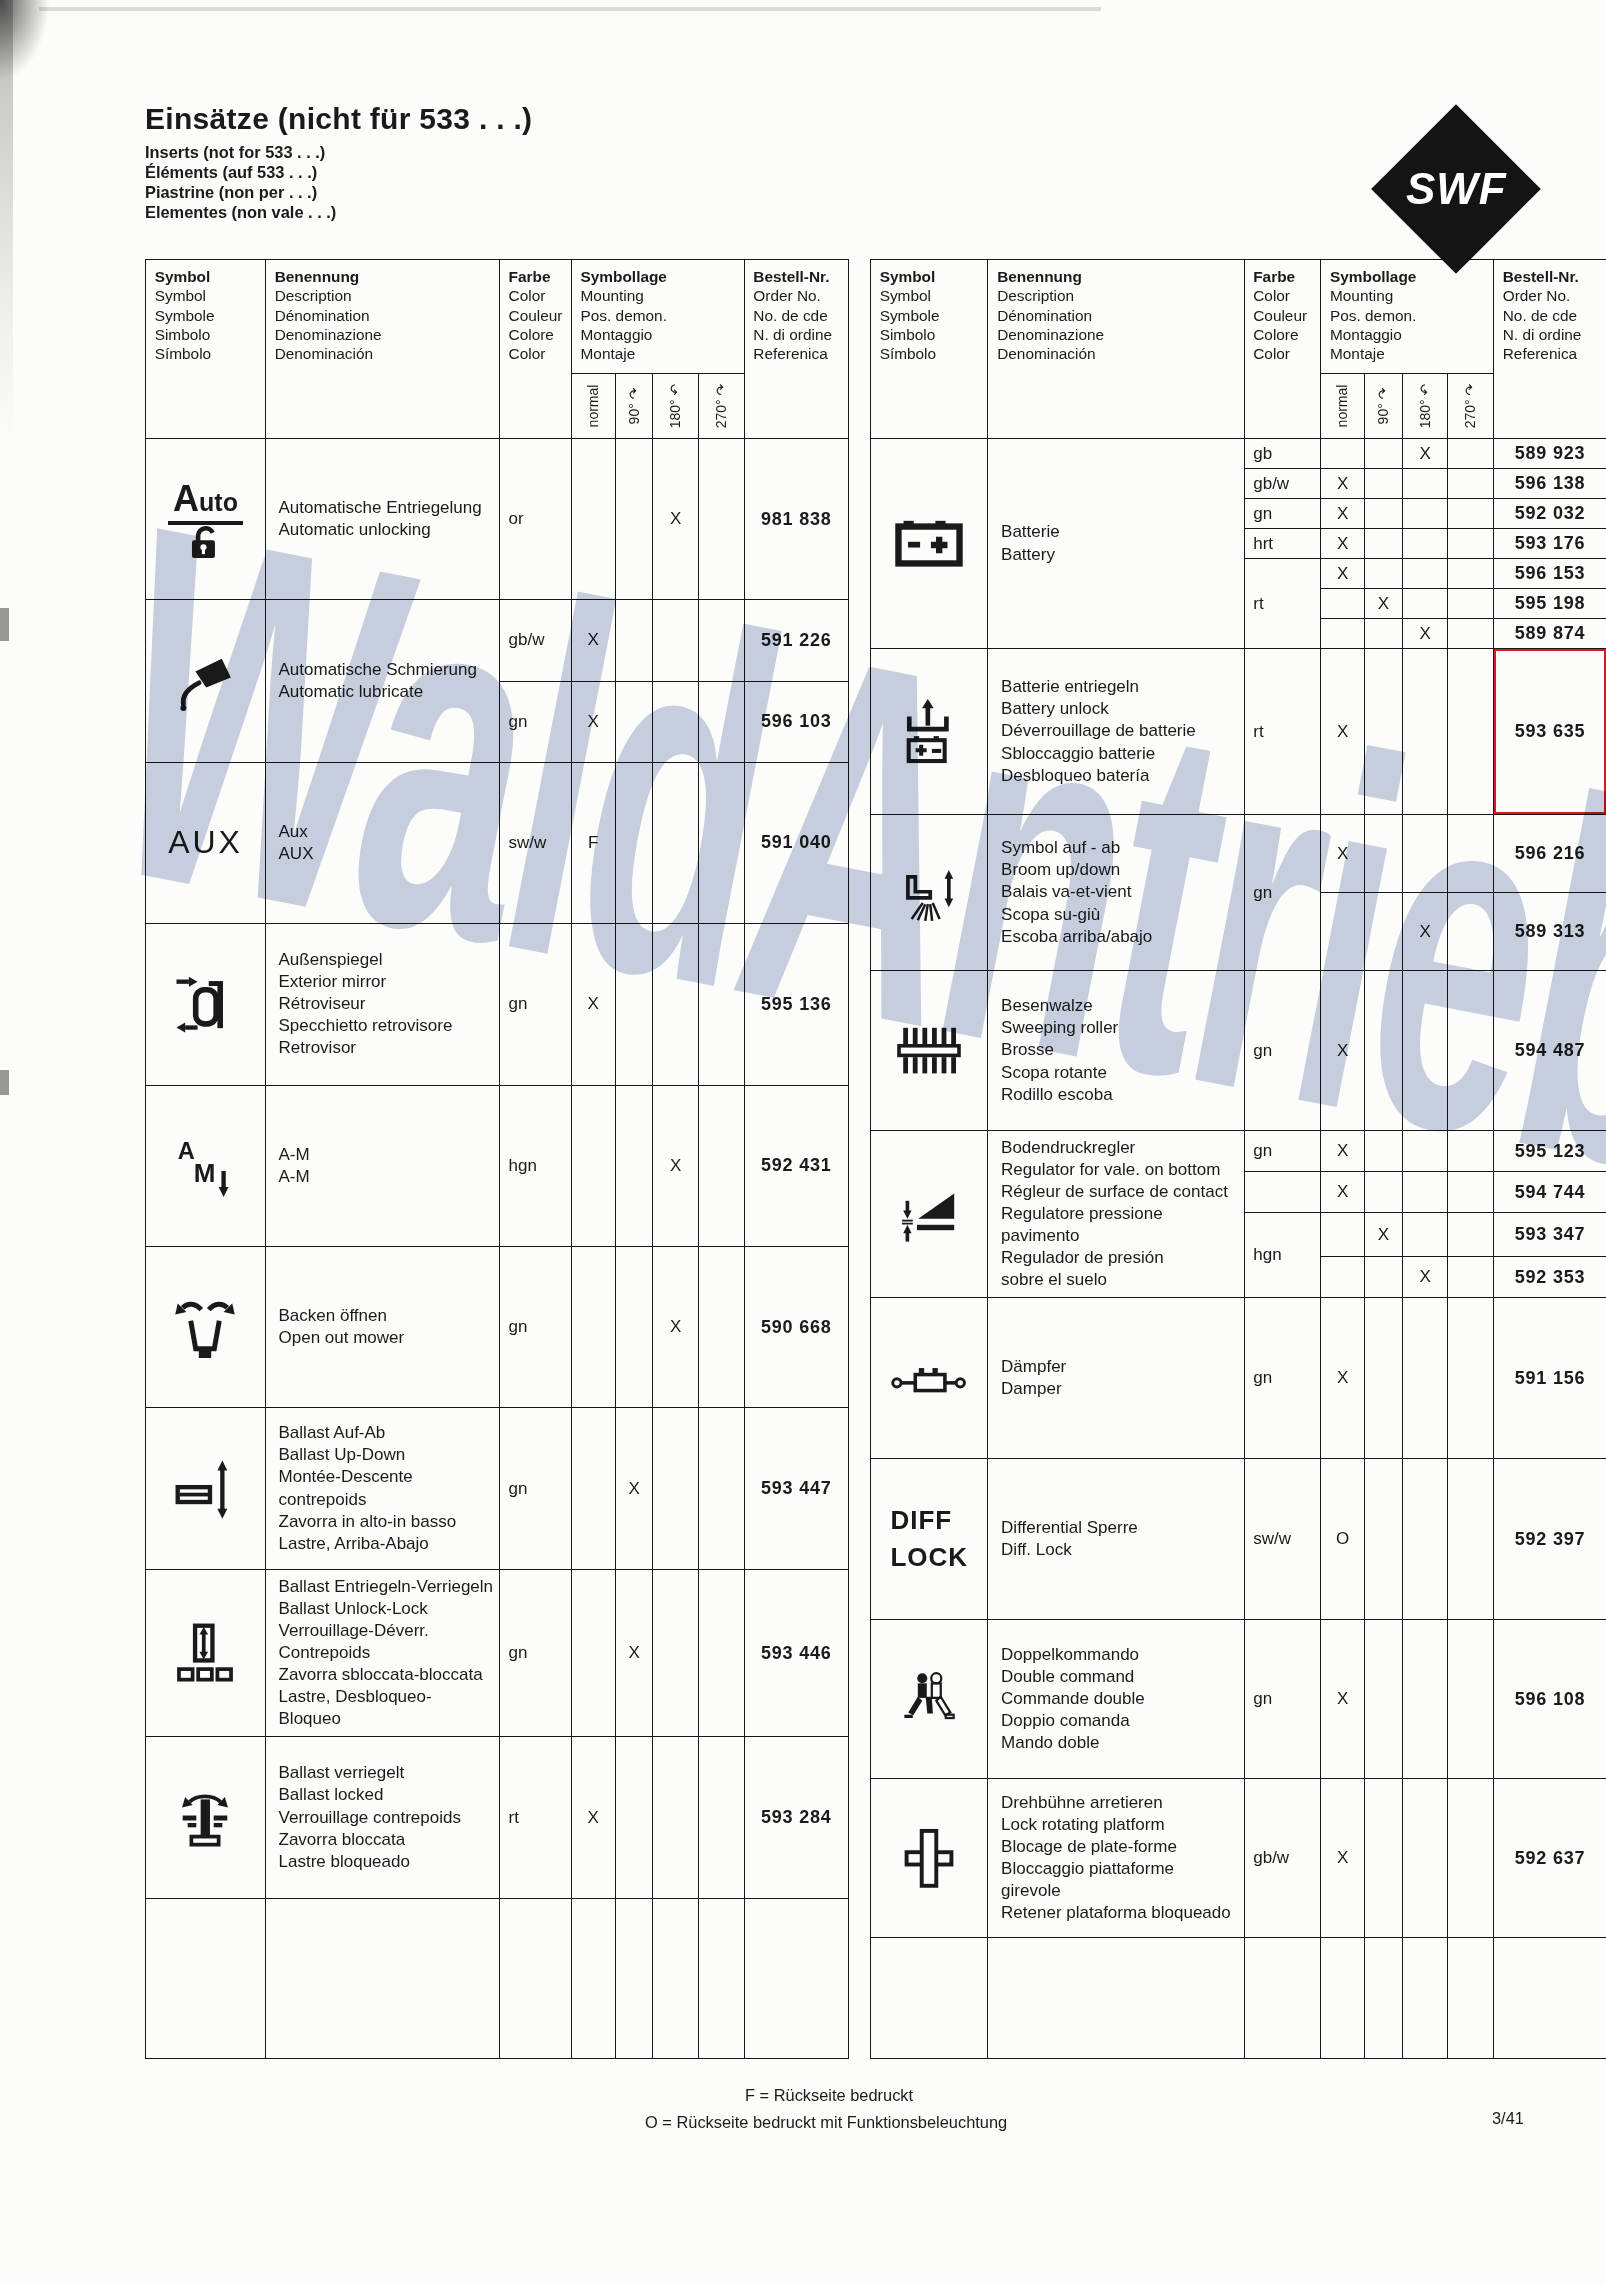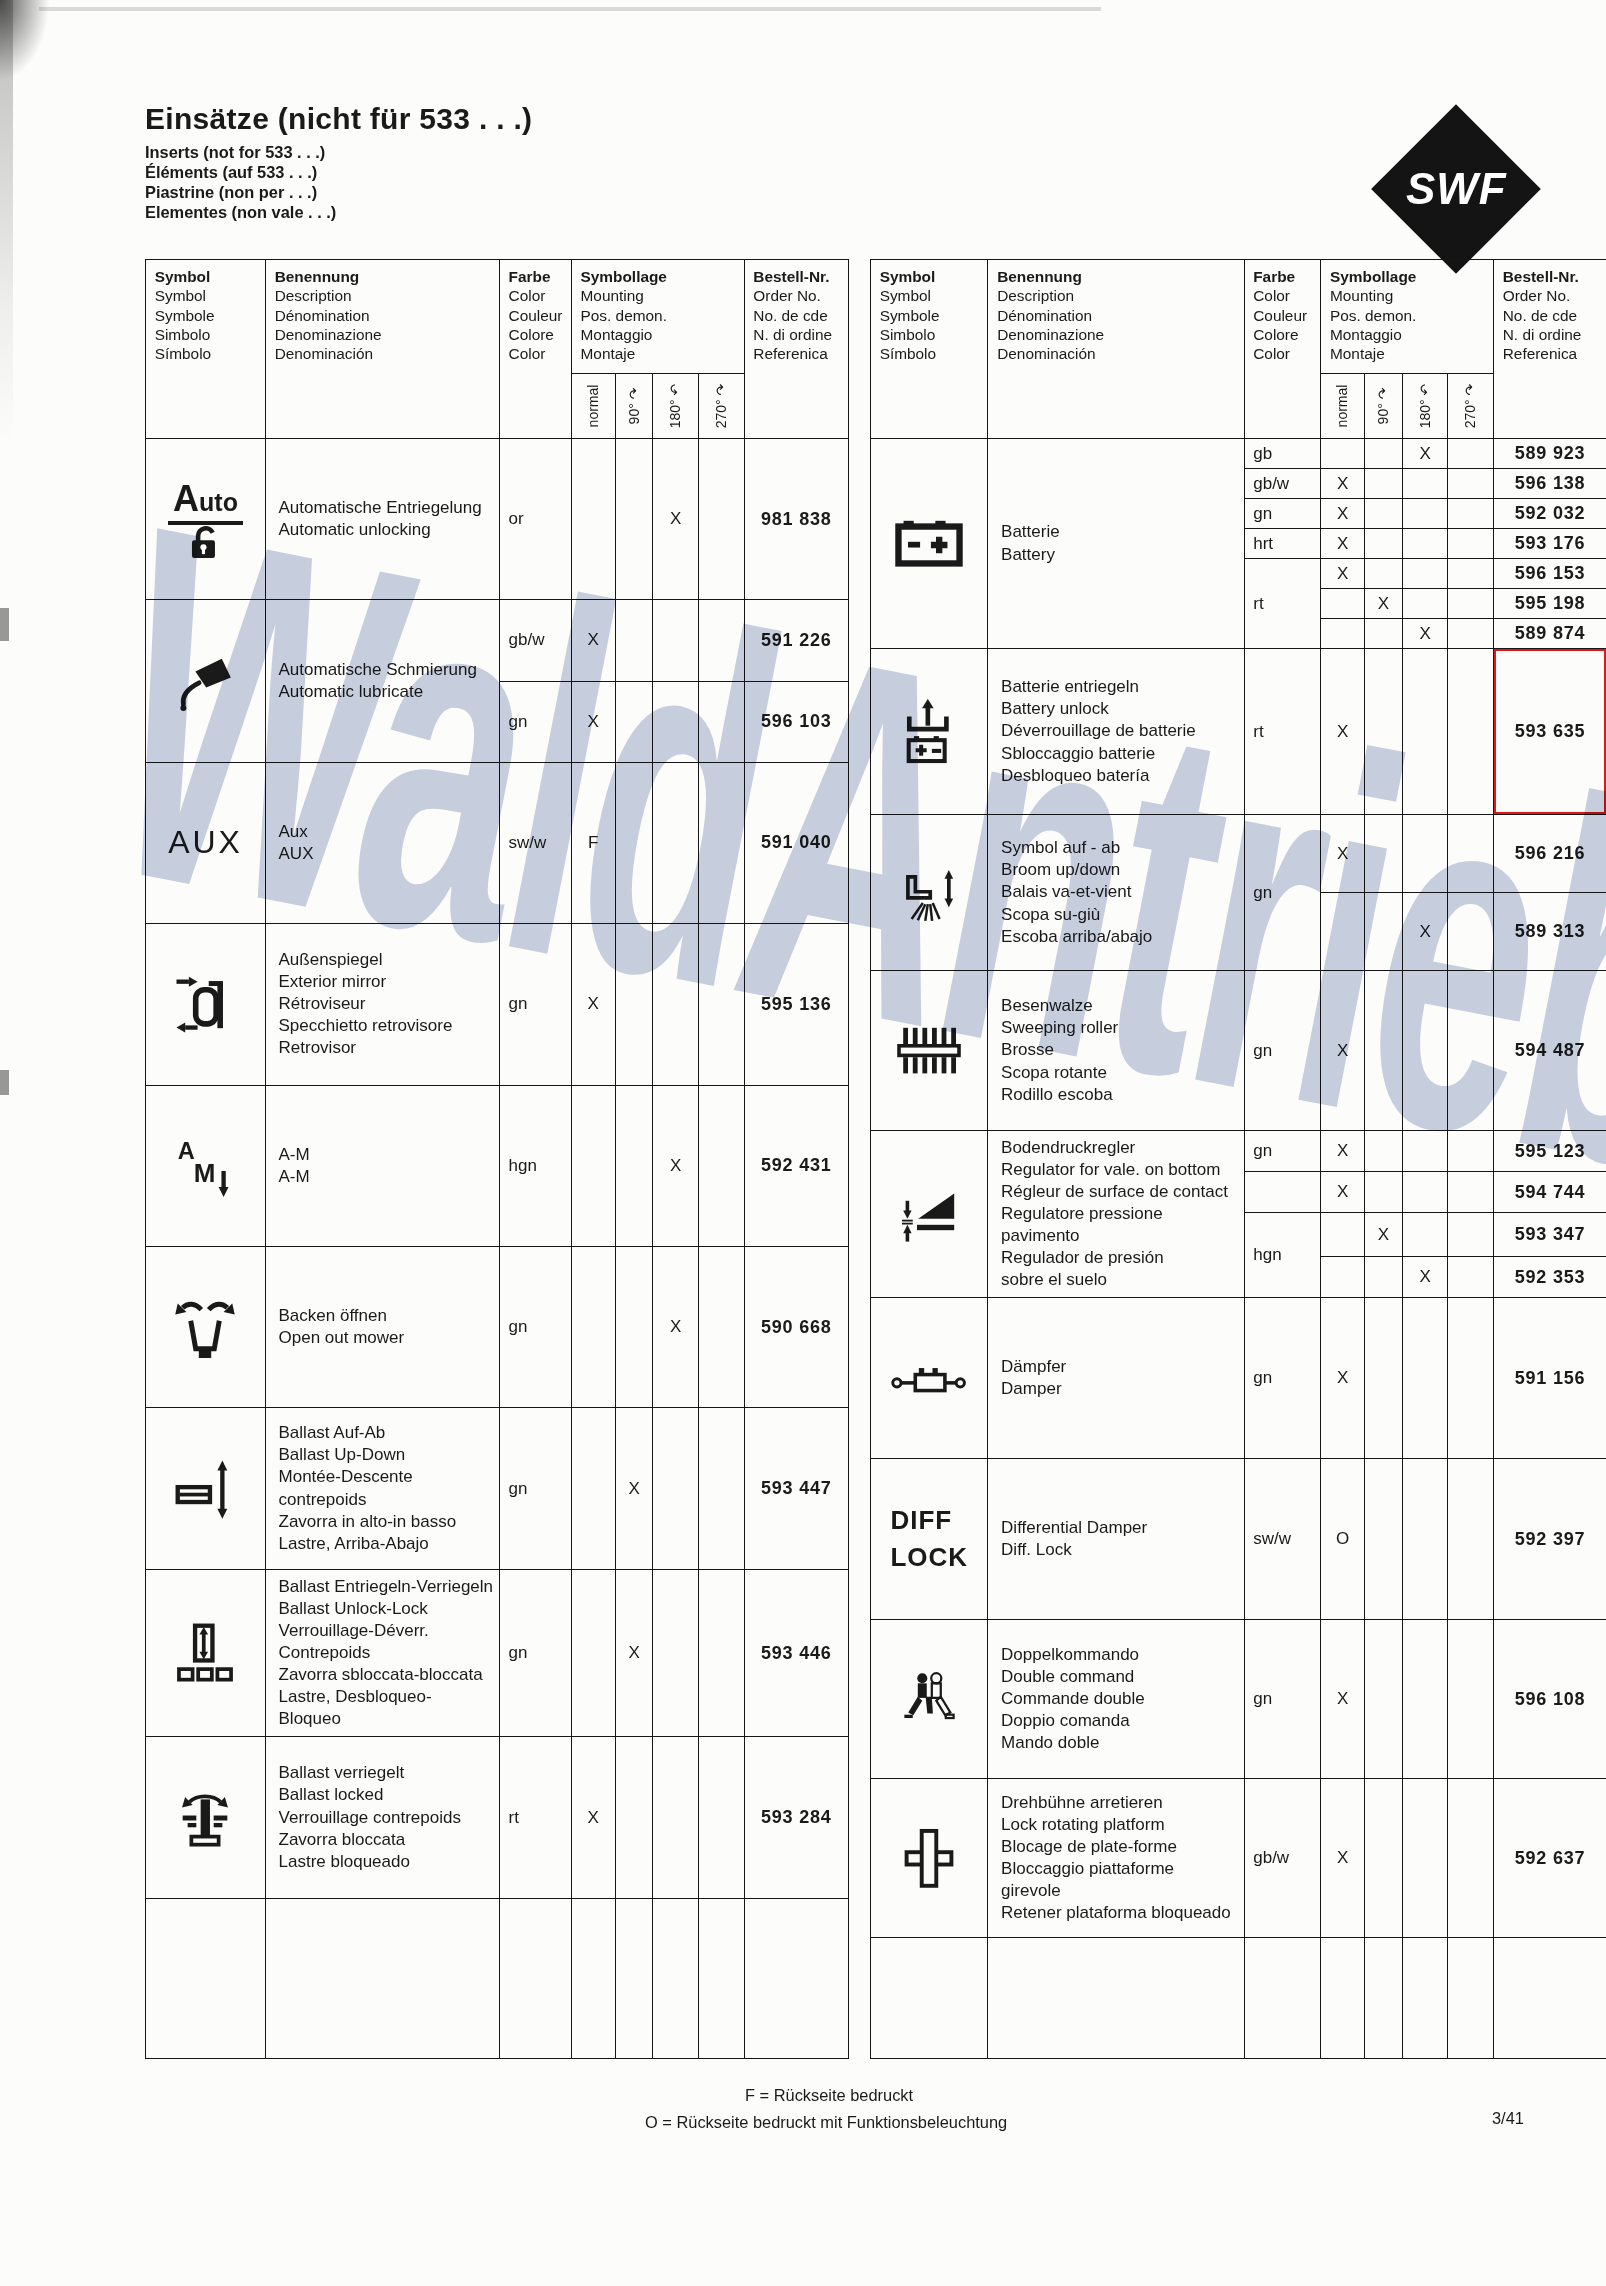--- a/index.html
+++ b/index.html
@@ -628,21 +628,21 @@
           <td class="colr">gn</td>
           <td class="mnt">X</td>
           <td class="mnt"></td>
           <td class="mnt"></td>
           <td class="mnt"></td>
           <td class="ordr">591 156</td>
         </tr>
         <tr style="height: 161px;">
           <td class="sym" rowspan="1"><span><div class="sym-text two">DIFF<br>LOCK</div></span></td>
           <td class="desc" rowspan="1">
-            <div>Differential Damper</div>
+            <div>Differential Sperre</div>
             <div>Diff. Lock</div>
           </td>
           <td class="colr">sw/w</td>
           <td class="mnt">O</td>
           <td class="mnt"></td>
           <td class="mnt"></td>
           <td class="mnt"></td>
           <td class="ordr">592 397</td>
         </tr>
         <tr style="height: 159px;">

